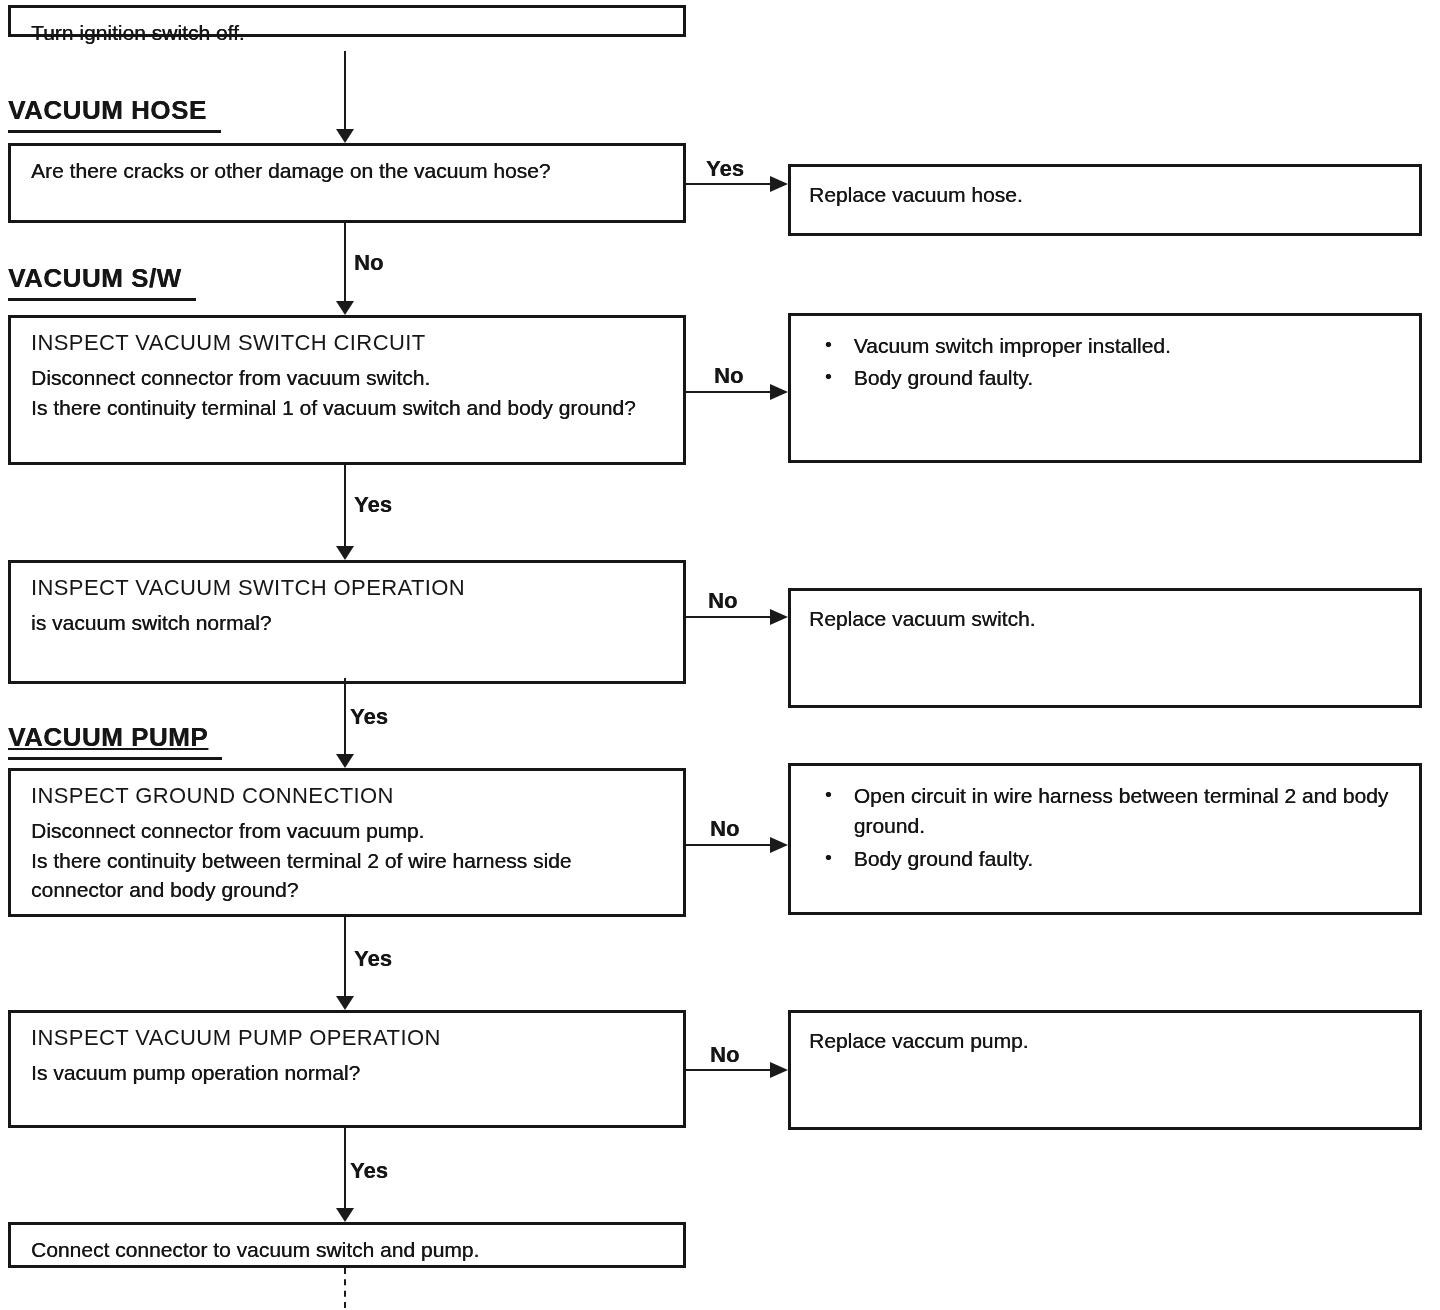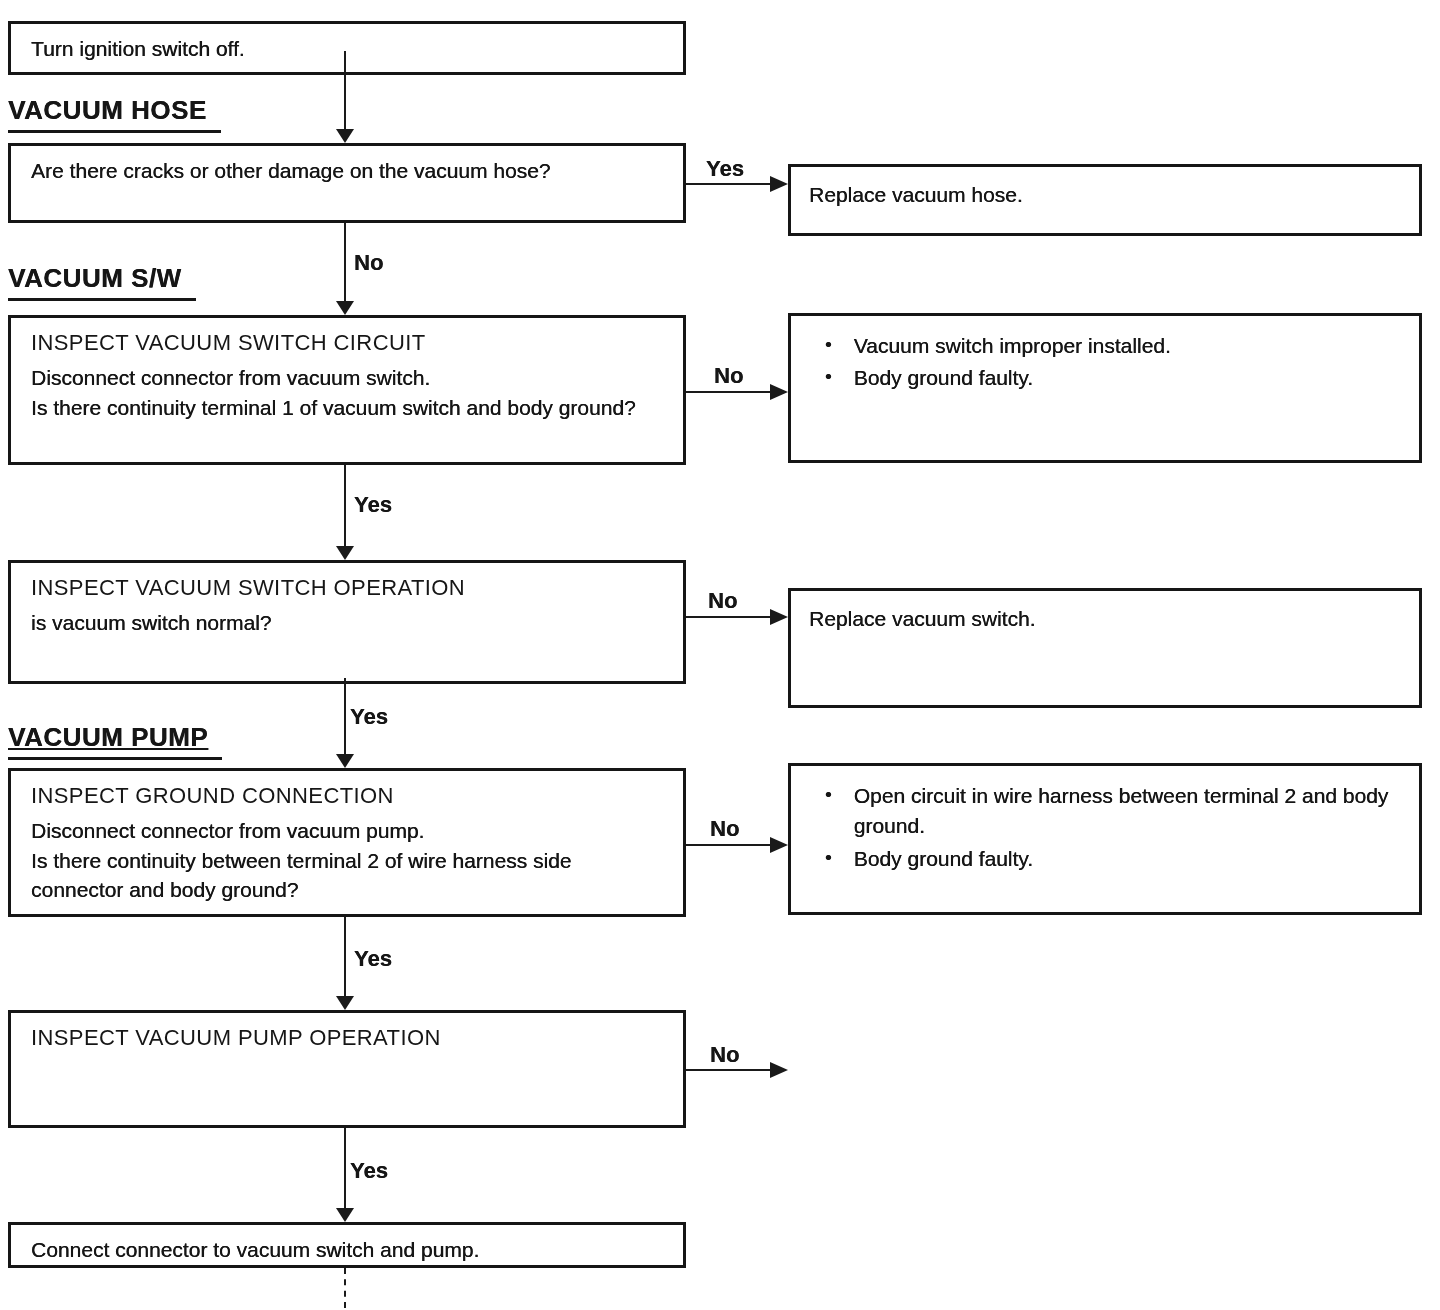--- a/index.html
+++ b/index.html
@@ -33,21 +33,21 @@
   .edge-label{position:absolute;font-size:22px;font-weight:bold;text-shadow:.3px 0 0 currentColor;text-align:right;}
   .bullets{margin:2px 0 0 0;}
   .bullet-row{display:flex;font-size:21px;line-height:1.45;text-shadow:.35px 0 0 currentColor;margin-bottom:2px;}
   .bullet-glyph{flex:0 0 auto;padding:0 22px 0 16px;font-size:19px;}
 </style>
 </head>
 <body>
 
 <div class="canvas">
 
-  <div class="box" style="top:5px;height:54px;margin-top:16px;">
+  <div class="box" style="top:5px;height:32px;">
     <p class="body">Turn ignition switch off.</p>
   </div>
 
   <div class="vline" style="top:51px;height:80px;"></div>
   <div class="arr-down" style="top:129px;"></div>
 
   <div class="section-heading" style="top:95px;">VACUUM HOSE</div>
 
   <div class="box" style="top:143px;height:80px;">
     <p class="body narrow">Are there cracks or other damage on the vacuum hose?</p>
@@ -131,25 +131,29 @@
       </div>
     </div>
   </div>
 
   <div class="vline" style="top:917px;height:79px;"></div>
   <div class="edge-label" style="left:354px;top:946px;">Yes</div>
   <div class="arr-down" style="top:996px;"></div>
 
   <div class="box" style="top:1010px;height:118px;">
     <p class="title">INSPECT VACUUM PUMP OPERATION</p>
+    <p class="body">Is vacuum pump operation normal?</p>
   </div>
 
   <div class="edge-label" style="left:710px;top:1042px;">No</div>
   <div class="hline" style="top:1069px;"></div>
   <div class="arr-right" style="top:1062px;"></div>
+  <div class="box right" style="top:1010px;height:120px;">
+    <p class="body">Replace vaccum pump.</p>
+  </div>
 
   <div class="vline" style="top:1128px;height:82px;"></div>
   <div class="edge-label" style="left:350px;top:1158px;">Yes</div>
   <div class="arr-down" style="top:1208px;"></div>
 
   <div class="box" style="top:1222px;height:46px;">
     <p class="body">Connect connector to vacuum switch and pump.</p>
   </div>
 
   <div class="vline dashed" style="top:1268px;height:40px;"></div>

